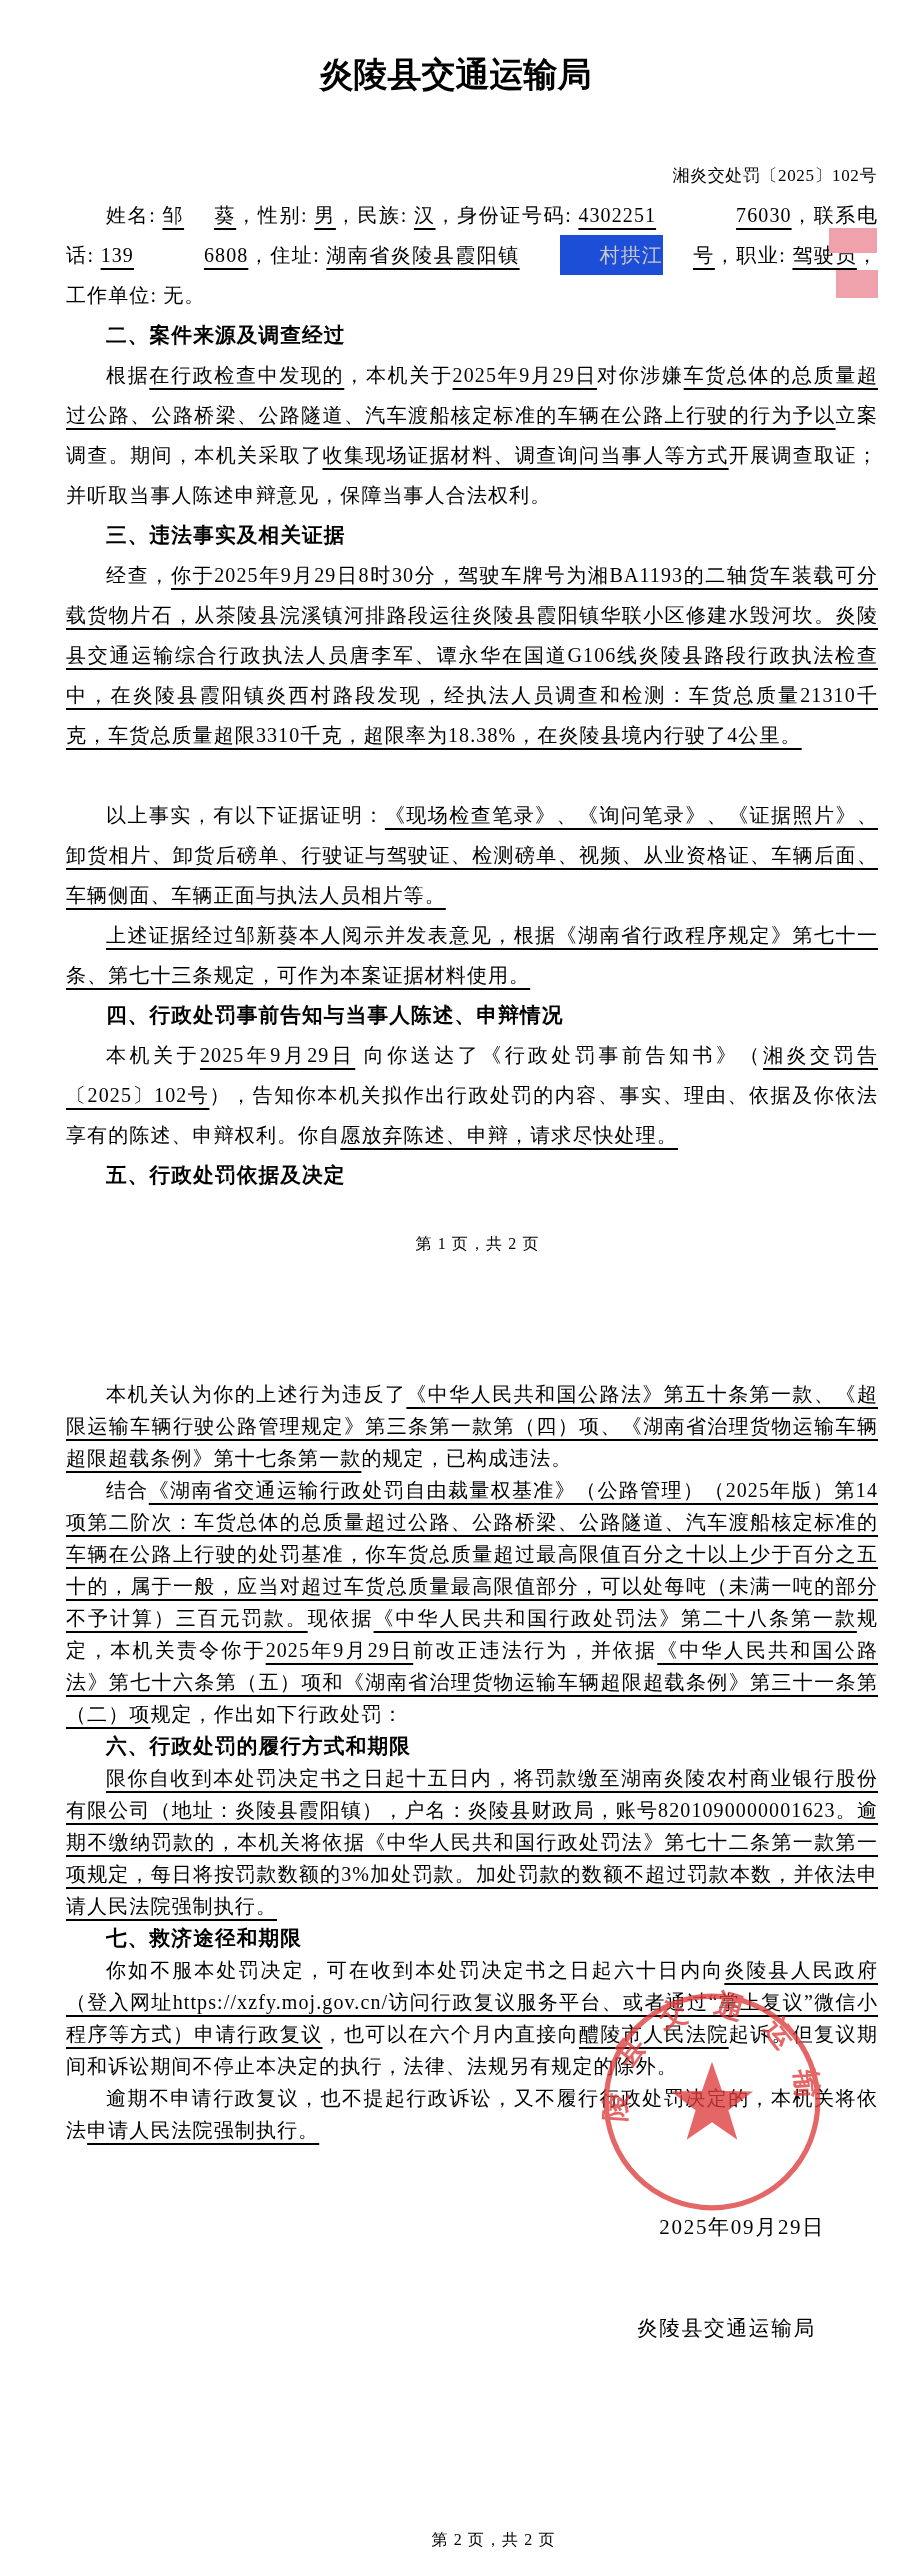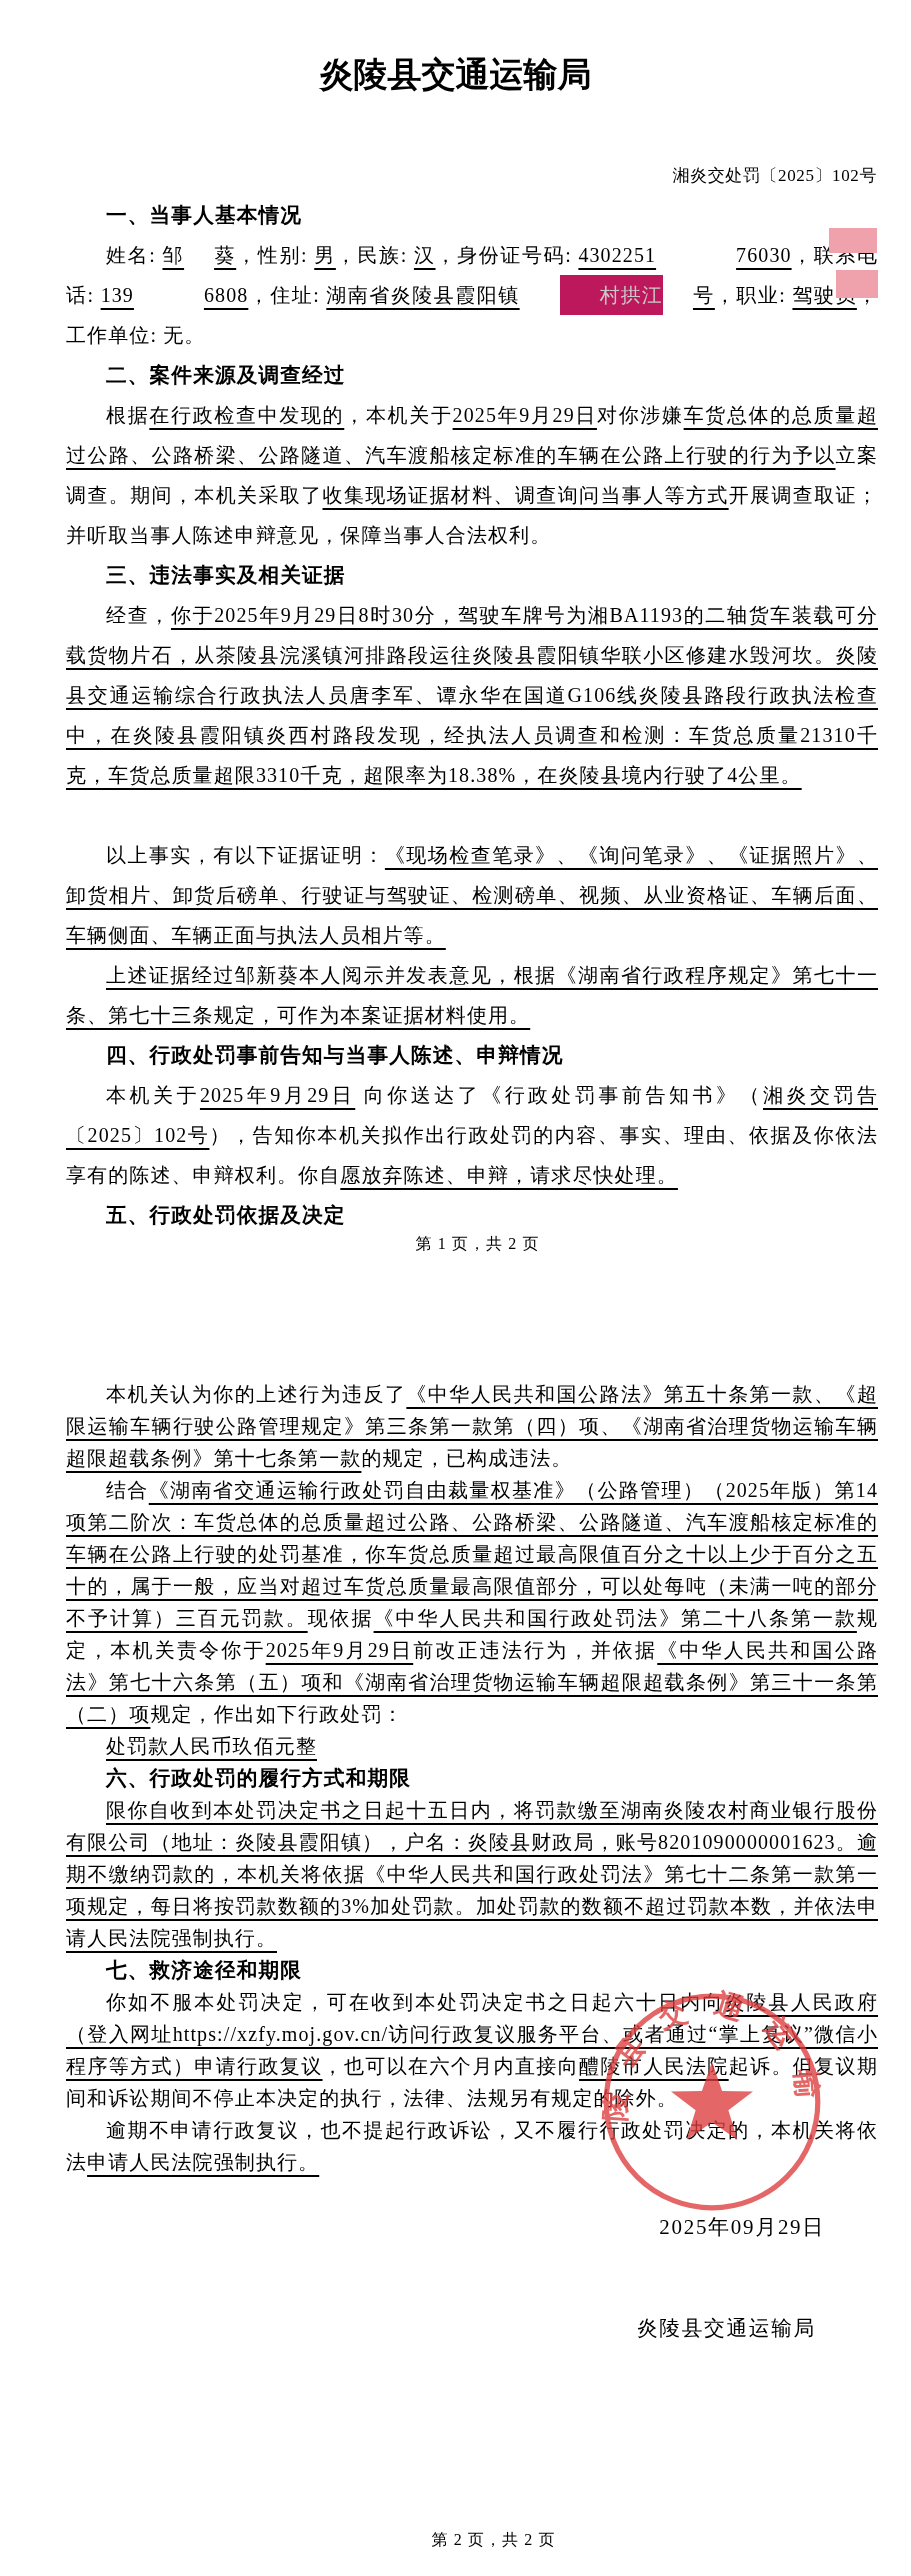--- a/index.html
+++ b/index.html
@@ -33,21 +33,21 @@
     font-weight: bold; font-size: 20.7px; text-indent: 40px;
   }
   .para { text-indent: 40px; }
   .u {
     text-decoration: underline;
     text-decoration-thickness: 1.7px;
     text-underline-offset: 6.3px;
     text-decoration-color: #000;
   }
   .blank-line { height: 40px; }
-  .redact { display: inline-block; background: #be185d; }
+  .redact { display: inline-block; background: #1d4ed8; }
   .faint { color: #c9c9c9; }
   .page-footer {
     position: absolute; left: 0; width: 100%;
     text-align: center; font-size: 16px; letter-spacing: 1.1px; padding-left: 44px;
   }
   #footer1 { top: 1234px; }
   #footer2 { top: 2530px; margin-left: 16px; }
   .issue-date { position: absolute; top: 2213px; right: 86px; font-size: 21px; letter-spacing: 1.7px; }
   .issuer     { position: absolute; top: 2314px; right: 95px; font-size: 20.7px; letter-spacing: 1.7px; }
   .stamp { position: absolute; left: 597px; top: 1987px; width: 230px; height: 230px; opacity: 0.78; }
@@ -58,40 +58,38 @@
 </head>
 <body>
 
 <div class="title">
   <div>炎陵县交通运输局</div>
 </div>
 
 <div class="docno">湘炎交处罚〔2025〕102号</div>
 
 <div id="page1-content" class="content">
-    <div class="heading">一、当事人基本情况</div>
     <div class="para"><span class="n">姓名: </span><span class="u">邹</span><span class="redact" style="width: 3ch;"></span><span class="u">葵</span><span class="n">，性别: </span><span class="u">男</span><span class="n">，民族: </span><span class="u">汉</span><span class="n">，身份证号码: </span><span class="u">4302251</span><span class="redact" style="width: 8ch;"></span><span class="u">76030</span><span class="n">，联系电话: </span><span class="u">139</span><span class="redact" style="width: 7ch;"></span><span class="u">6808</span><span class="n">，住址: </span><span class="u">湖南省炎陵县霞阳镇</span><span class="redact" style="width: 4ch;"></span><span class="redact faint">村拱江</span><span class="redact" style="width: 3ch;"></span><span class="u">号</span><span class="n">，职业: </span><span class="u">驾驶员</span><span class="n">，工作单位: 无。</span></div>
     <div class="heading">二、案件来源及调查经过</div>
     <div class="para"><span class="n">根据</span><span class="u">在行政检查中发现的</span><span class="n">，本机关于</span><span class="u">2025年9月29日</span><span class="n">对你涉嫌</span><span class="u">车货总体的总质量超过公路、公路桥梁、公路隧道、汽车渡船核定标准的车辆在公路上行驶的行为予以</span><span class="n">立案调查。期间，本机关采取了</span><span class="u">收集现场证据材料、调查询问当事人等方式</span><span class="n">开展调查取证；并听取当事人陈述申辩意见，保障当事人合法权利。</span></div>
     <div class="heading">三、违法事实及相关证据</div>
     <div class="para"><span class="n">经查，</span><span class="u">你于2025年9月29日8时30分，驾驶车牌号为湘BA1193的二轴货车装载可分载货物片石，从茶陵县浣溪镇河排路段运往炎陵县霞阳镇华联小区修建水毁河坎。炎陵县交通运输综合行政执法人员唐李军、谭永华在国道G106线炎陵县路段行政执法检查中，在炎陵县霞阳镇炎西村路段发现，经执法人员调查和检测：车货总质量21310千克，车货总质量超限3310千克，超限率为18.38%，在炎陵县境内行驶了4公里。</span></div>
     <div class="blank-line"></div>
     <div class="para"><span class="n">以上事实，有以下证据证明：</span><span class="u">《现场检查笔录》、《询问笔录》、《证据照片》、卸货相片、卸货后磅单、行驶证与驾驶证、检测磅单、视频、从业资格证、车辆后面、车辆侧面、车辆正面与执法人员相片等。</span></div>
     <div class="para"><span class="u">上述证据经过邹新葵本人阅示并发表意见，根据《湖南省行政程序规定》第七十一条、第七十三条规定，可作为本案证据材料使用。</span></div>
     <div class="heading">四、行政处罚事前告知与当事人陈述、申辩情况</div>
     <div class="para"><span class="n">本机关于</span><span class="u">2025年9月29日</span><span class="n"> 向你送达了《行政处罚事前告知书》（</span><span class="u">湘炎交罚告〔2025〕102号</span><span class="n">），告知你本机关拟作出行政处罚的内容、事实、理由、依据及你依法享有的陈述、申辩权利。你自</span><span class="u">愿放弃陈述、申辩，请求尽快处理。</span></div>
     <div class="heading">五、行政处罚依据及决定</div>
   </div>
 
 <div id="footer1" class="page-footer">第 1 页，共 2 页</div>
 
 <div id="page2-content" class="content">
     <div class="para"><span class="n">本机关认为你的上述行为违反了</span><span class="u">《中华人民共和国公路法》第五十条第一款、《超限运输车辆行驶公路管理规定》第三条第一款第（四）项、《湖南省治理货物运输车辆超限超载条例》第十七条第一款</span><span class="n">的规定，已构成违法。</span></div>
     <div class="para"><span class="n">结合</span><span class="u">《湖南省交通运输行政处罚自由裁量权基准》（公路管理）（2025年版）第14项第二阶次：车货总体的总质量超过公路、公路桥梁、公路隧道、汽车渡船核定标准的车辆在公路上行驶的处罚基准，你车货总质量超过最高限值百分之十以上少于百分之五十的，属于一般，应当对超过车货总质量最高限值部分，可以处每吨（未满一吨的部分不予计算）三百元罚款。</span><span class="n">现依据</span><span class="u">《中华人民共和国行政处罚法》第二十八条第一款</span><span class="n">规定，本机关责令你于</span><span class="u">2025年9月29日</span><span class="n">前改正违法行为，并依据</span><span class="u">《中华人民共和国公路法》第七十六条第（五）项和《湖南省治理货物运输车辆超限超载条例》第三十一条第（二）项</span><span class="n">规定，作出如下行政处罚：</span></div>
-    <div class="para"><span class="u">处罚款人民币玖佰元整</span></div>
     <div class="heading">六、行政处罚的履行方式和期限</div>
     <div class="para"><span class="u">限你自收到本处罚决定书之日起十五日内，将罚款缴至湖南炎陵农村商业银行股份有限公司（地址：炎陵县霞阳镇），户名：炎陵县财政局，账号8201090000001623。逾期不缴纳罚款的，本机关将依据《中华人民共和国行政处罚法》第七十二条第一款第一项规定，每日将按罚款数额的3%加处罚款。加处罚款的数额不超过罚款本数，并依法申请人民法院强制执行。</span></div>
     <div class="heading">七、救济途径和期限</div>
     <div class="para"><span class="n">你如不服本处罚决定，可在收到本处罚决定书之日起六十日内向</span><span class="u">炎陵县人民政府（登入网址https://xzfy.moj.gov.cn/访问行政复议服务平台、或者通过“掌上复议”微信小程序等方式）申请行政复议</span><span class="n">，也可以在六个月内直接向</span><span class="u">醴陵市人民法院</span><span class="n">起诉。但复议期间和诉讼期间不停止本决定的执行，法律、法规另有规定的除外。</span></div>
     <div class="para"><span class="n">逾期不申请行政复议，也不提起行政诉讼，又不履行行政处罚决定的，本机关将依法</span><span class="u">申请人民法院强制执行。</span></div>
   </div>
 
 <div class="issue-date">2025年09月29日</div>
 <div class="issuer">炎陵县交通运输局</div>
 

